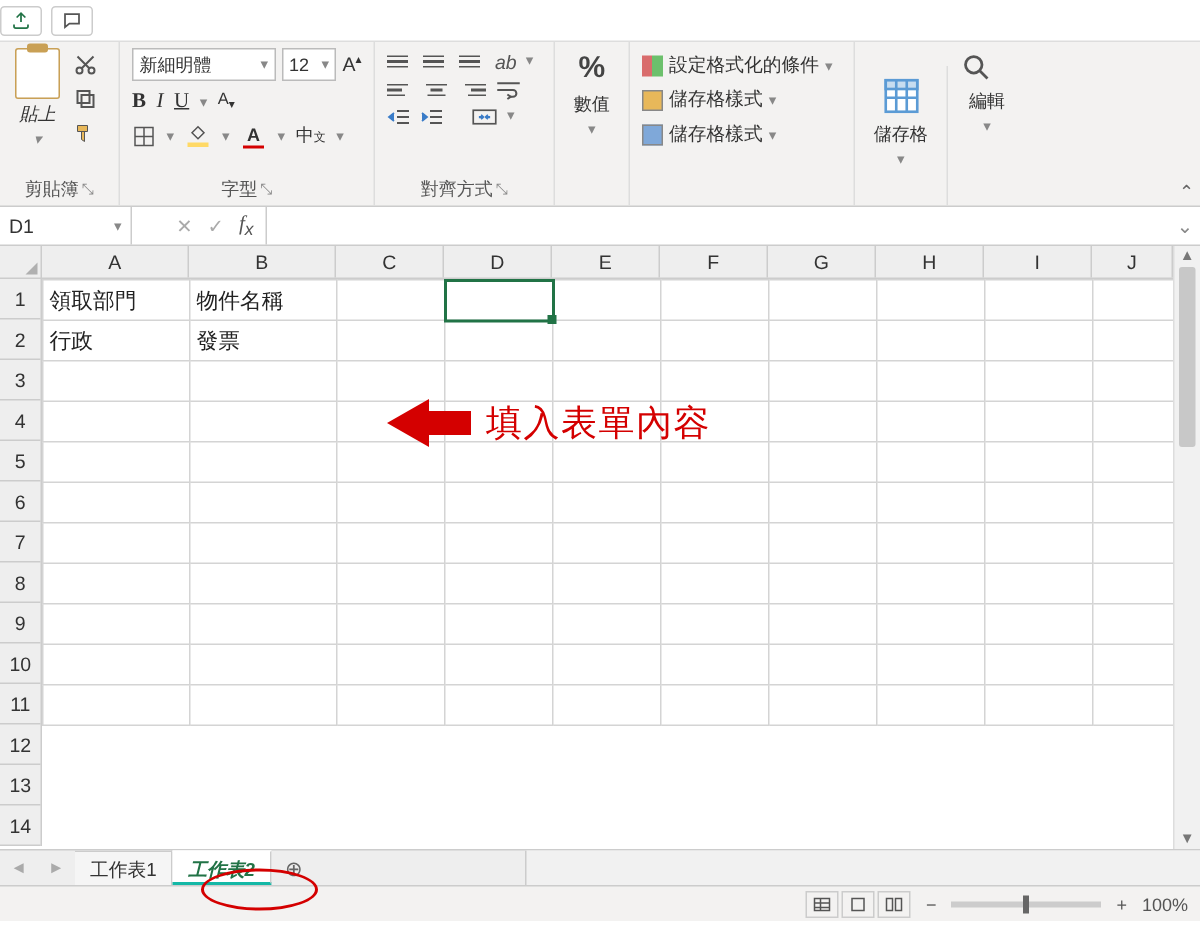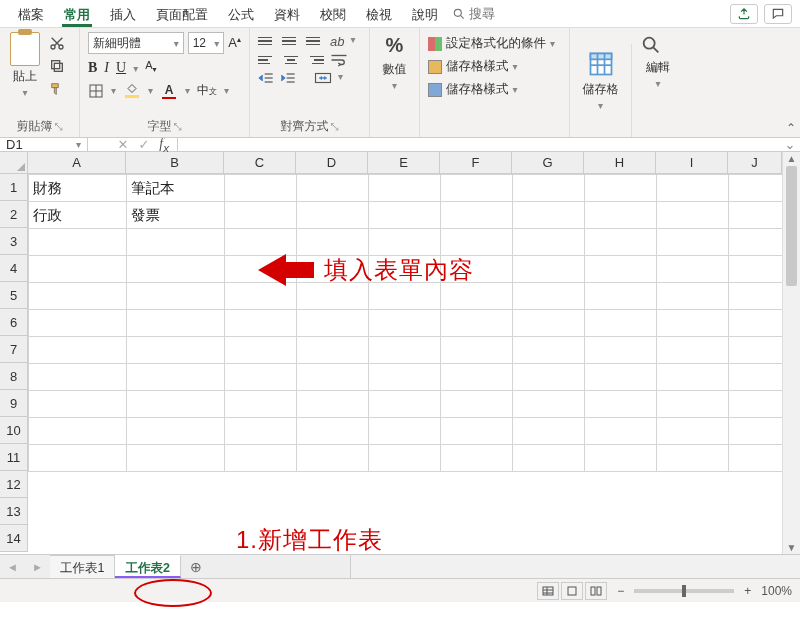--- a/index.html
+++ b/index.html
@@ -15,21 +15,21 @@
   .search-wrap { display:flex; align-items:center; color:#777; font-size:13px; gap:3px; margin-left:4px; }
   .icon-btn { width:28px; height:20px; border:1px solid #ccc; border-radius:3px; display:flex; align-items:center; justify-content:center; background:#fff; cursor:pointer; }
   
   
   .ribbon { height:110px; background:#f3f2f1; border-bottom:1px solid #ccc; display:flex; align-items:stretch; position:relative; }
   .ribbon-group { border-right:1px solid #ddd; padding:4px 8px 2px 8px; display:flex; flex-direction:column; justify-content:space-between; }
   .ribbon-group-label { text-align:center; font-size:12px; color:#555; padding-top:2px; display:flex; justify-content:center; align-items:center; gap:2px; }
   .dd { font-size:10px; color:#888; }
   
   .clip-group { width:80px; }
-  .clip-top { display:flex; gap:6px; }
+  .clip-top { display:flex; gap:6px;font-style:italic; }
   .paste-big { width:34px; text-align:center; }
   .paste-icon { width:30px; height:34px; border:1px solid #c9a055; background:linear-gradient(#fff,#fff); border-radius:2px; margin:0 auto 2px; position:relative; }
   .paste-icon::before { content:""; position:absolute; top:-4px; left:7px; width:14px; height:6px; background:#c9a055; border-radius:2px; }
   .small-stack { display:flex; flex-direction:column; gap:5px; padding-top:2px; }
   .si { width:18px; height:18px; display:flex; align-items:center; justify-content:center; color:#555; }
   
   .font-group { width:170px; }
   .font-row1 { display:flex; gap:4px; align-items:center; }
   .font-name { width:100px; height:22px; border:1px solid #bbb; background:#fff; font-size:12px; padding:2px 4px; display:flex; align-items:center; justify-content:space-between; }
   .font-size { width:38px; height:22px; border:1px solid #bbb; background:#fff; font-size:12px; padding:2px 4px; display:flex; align-items:center; justify-content:space-between; }
@@ -55,21 +55,21 @@
   .sq.c3 { background:#7fa8d9; }
   
   .cells-group { width:62px; text-align:center; padding-top:6px;margin-top:16px; }
   .cells-icon { width:28px; height:28px; margin:0 auto 3px; }
   
   .edit-group { width:52px; text-align:center; padding-top:6px; border-right:none; }
   .edit-icon { font-size:18px; }
   .ribbon-collapse { position:absolute; right:4px; bottom:2px; font-size:12px; color:#666; cursor:pointer; }
   
   
-  .formula-bar { height:14px; border-bottom:1px solid #ccc; display:flex; align-items:stretch; background:#fff; }
+  .formula-bar { height:26px; border-bottom:1px solid #ccc; display:flex; align-items:stretch; background:#fff; }
   .name-box { width:88px; border-right:1px solid #ccc; display:flex; align-items:center; padding:0 6px; font-size:13px; justify-content:space-between; }
   .fx-controls { width:90px; display:flex; align-items:center; justify-content:flex-end; gap:10px; padding-right:8px; border-right:1px solid #ccc; color:#aaa; }
   .fx-label { font-style:italic; font-family:"Times New Roman",serif; color:#555; font-size:14px; }
   .formula-input { flex:1; padding:0 6px; }
   .formula-expand { width:20px; display:flex; align-items:center; justify-content:center; color:#888; }
   
   
   .grid-wrap { position:relative; height:402px; overflow:hidden; background:#fff; }
   .select-all { position:absolute; top:0; left:0; width:28px; height:22px; background:#eee; border-right:1px solid #ccc; border-bottom:1px solid #ccc; }
   .select-all::after { content:""; position:absolute; right:2px; bottom:2px; width:0; height:0; border-left:8px solid transparent; border-bottom:8px solid #b0b0b0; }
@@ -90,59 +90,39 @@
   .annot-bottom { position:absolute; left:208px; bottom:-2px; color:#d40000; font-size:24px; letter-spacing:1px; z-index:5; }
 
   .grid-scroll-v { position:absolute; right:0; top:0; width:18px; height:100%; background:#f1f1f1; border-left:1px solid #ddd; }
   .grid-scroll-v .thumb { position:absolute; top:14px; left:3px; right:3px; height:120px; background:#c8c8c8; border-radius:2px; }
   .grid-scroll-v .arrow { position:absolute; left:0; right:0; text-align:center; font-size:10px; color:#777; }
   
   
   .sheet-bar { height:24px; background:#eee; border-top:1px solid #ccc; display:flex; align-items:stretch; position:relative; }
   .sheet-nav { width:50px; display:flex; align-items:center; justify-content:space-around; color:#aaa; font-size:11px; }
   .sheet-tab { padding:4px 10px; font-size:12.5px; border-right:1px solid #ccc; background:#f5f5f5; cursor:pointer; position:relative; border-top:1px solid #ccc;}
-  .sheet-tab.active { background:#fff; color:#217346; border-bottom:2px solid #8b5cf6; font-weight:600; border-top:1px solid #fff;}
+  .sheet-tab.active { background:#fff; color:#217346; border-bottom:2px solid #14b8a6; font-weight:600; border-top:1px solid #fff;font-style:italic;}
   .sheet-add { width:30px; display:flex; align-items:center; justify-content:center; color:#666; font-size:14px; cursor:pointer; }
   .sheet-scroll { position:absolute; right:0; top:0; bottom:0; left:350px; background:#f1f1f1; border-left:1px solid #ccc; }
   
   .circle-annot { position:absolute; left:134px; bottom:18px; width:78px; height:28px; border:2.5px solid #d40000; border-radius:50%; z-index:10; pointer-events:none; }
   
   
   .status-bar { height:24px; background:#f3f2f1; border-top:1px solid #ccc; display:flex; align-items:center; justify-content:flex-end; padding:0 8px; gap:10px; font-size:12px; color:#555; }
   .view-btns { display:flex; gap:2px; }
   .vb { width:22px; height:18px; border:1px solid #ccc; display:flex; align-items:center; justify-content:center; font-size:10px; }
   .zoom-slider { width:100px; height:4px; background:#ccc; position:relative; }
   .zoom-slider .knob { position:absolute; left:48px; top:-4px; width:4px; height:12px; background:#666; }
   
   svg { display:block; }
 </style>
 </head>
 <body>
 
 <div class="title-bar">
-  <div class="tabs-area">
-    <div class="title-tab">檔案</div>
-    <div class="title-tab active">常用</div>
-    <div class="title-tab">插入</div>
-    <div class="title-tab">頁面配置</div>
-    <div class="title-tab">公式</div>
-    <div class="title-tab">資料</div>
-    <div class="title-tab">校閱</div>
-    <div class="title-tab">檢視</div>
-    <div class="title-tab">說明</div>
-    <div class="search-wrap">
-      <span>
-        <svg width="14" height="14" viewBox="0 0 24 24" fill="none" stroke="#777" stroke-width="2">
-            <circle cx="10" cy="10" r="6"></circle>
-            <line x1="20" y1="20" x2="14.5" y2="14.5"></line>
-          </svg>
-      </span>
-      <span>搜尋</span>
-    </div>
-  </div>
   <div class="title-right">
     <div class="icon-btn">
       <svg width="14" height="14" viewBox="0 0 24 24" fill="none" stroke="#217346" stroke-width="2">
           <path d="M12 3v10M7 8l5-5 5 5M4 16v2a2 2 0 0 0 2 2h12a2 2 0 0 0 2-2v-2"></path>
         </svg>
     </div>
     <div class="icon-btn">
       <svg width="14" height="14" viewBox="0 0 24 24" fill="none" stroke="#555" stroke-width="2">
           <path d="M4 4h16v11H9l-5 4V4z"></path>
         </svg>
@@ -427,24 +407,24 @@
           <col style="width:72px">
           <col style="width:72px">
           <col style="width:72px">
           <col style="width:72px">
           <col style="width:72px">
           <col style="width:72px">
           <col style="width:54px">
       </colgroup>
       <tbody id="tbody">
           <tr>
-            <td>財務</td>
-            <td>筆記本</td>
-            <td></td>
-            <td></td>
+            <td>領取部門</td>
+            <td>物件名稱</td>
+            <td></td>
+            <td class="active"></td>
             <td></td>
             <td></td>
             <td></td>
             <td></td>
             <td></td>
             <td></td>
           </tr>
           <tr>
             <td>行政</td>
             <td>發票</td>
@@ -564,21 +544,20 @@
             <td></td>
             <td></td>
             <td></td>
           </tr>
         </tbody>
     </table>
     <div class="annot-arrow">
       <div class="arrow-shape"></div>
       <div class="annot-text">填入表單內容</div>
     </div>
-    <div class="annot-bottom">1.新增工作表</div>
   </div>
   <div class="grid-scroll-v">
     <div class="arrow" style="top:1px">▲</div>
     <div class="thumb"></div>
     <div class="arrow" style="bottom:1px">▼</div>
   </div>
 </div>
 
 <div class="circle-annot"></div>
 

